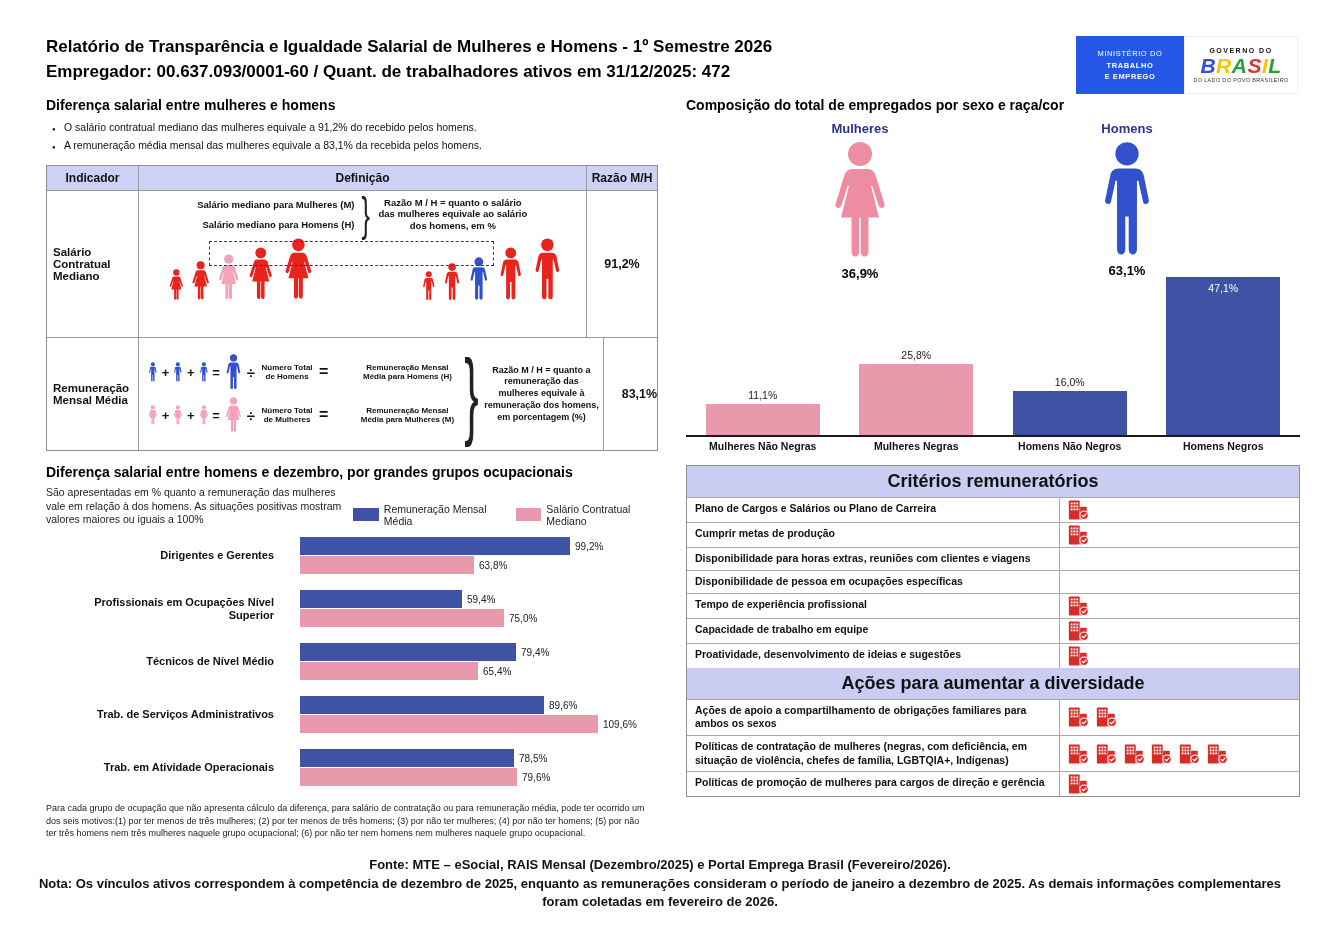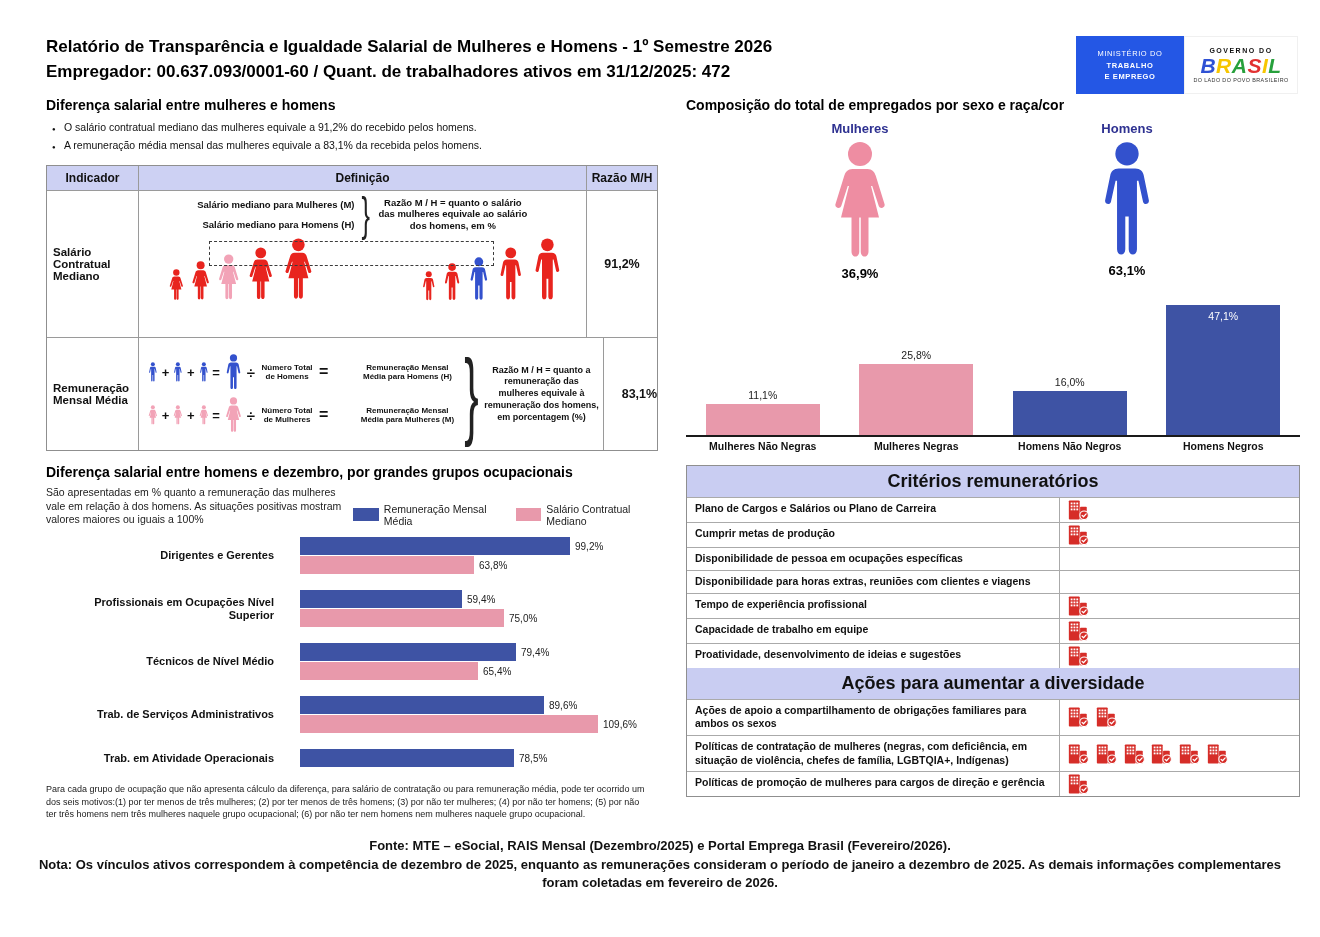--- a/index.html
+++ b/index.html
@@ -364,20 +364,24 @@
                 </div>
               </div>
             </div>
             <div class="occ-row">
               <div class="occ-label">Trab. em Atividade Operacionais</div>
               <div class="occ-bars">
                 <div class="occ-line">
                   <div class="occ-bar blue" style="width: 214px;"></div>
                   <span class="occ-val">78,5%</span>
                 </div>
+                <div class="occ-line">
+                  <div class="occ-bar pink" style="width: 217px;"></div>
+                  <span class="occ-val">79,6%</span>
+                </div>
               </div>
             </div>
           </div>
         <div class="occ-footnote">Para cada grupo de ocupação que não apresenta cálculo da diferença, para salário de contratação ou para remuneração média, pode ter ocorrido um dos seis motivos:(1) por ter menos de três mulheres; (2) por ter menos de três homens; (3) por não ter mulheres; (4) por não ter homens; (5) por não ter três homens nem três mulheres naquele grupo ocupacional; (6) por não ter nem homens nem mulheres naquele grupo ocupacional.</div>
       </div>
     </div>
 
     <div class="col-right">
       <h3 class="sec">Composição do total de empregados por sexo e raça/cor</h3>
 
@@ -412,21 +416,21 @@
             </div>
           </div>
           <div class="comp-slot">
             <div class="comp-cell">
               <div class="comp-val">16,0%</div>
               <div class="comp-bar" style="height: 44px; background: rgb(62, 83, 164);"></div>
             </div>
           </div>
           <div class="comp-slot">
             <div class="comp-cell">
-              <div class="comp-bar" style="height: 130px; background: rgb(62, 83, 164);">
+              <div class="comp-bar" style="height: 158px; background: rgb(62, 83, 164);">
                 <div class="comp-val-in">47,1%</div>
               </div>
             </div>
           </div>
         </div>
       <div id="comp-cats">
           <div class="comp-cat">Mulheres Não Negras</div>
           <div class="comp-cat">Mulheres Negras</div>
           <div class="comp-cat">Homens Não Negros</div>
           <div class="comp-cat">Homens Negros</div>
@@ -445,25 +449,25 @@
             </div>
             <div class="crit-row">
               <div class="crit-label">Cumprir metas de produção</div>
               <div class="crit-icons">
                 <svg viewBox="0 0 26 24" height="20" width="21.7" fill="#d62d28">
                   <use href="#sym-building"></use>
                 </svg>
               </div>
             </div>
             <div class="crit-row">
+              <div class="crit-label">Disponibilidade para horas extras, reuniões com clientes e viagens</div>
+              <div class="crit-icons"></div>
+            </div>
+            <div class="crit-row">
               <div class="crit-label">Disponibilidade de pessoa em ocupações específicas</div>
-              <div class="crit-icons"></div>
-            </div>
-            <div class="crit-row">
-              <div class="crit-label">Disponibilidade para horas extras, reuniões com clientes e viagens</div>
               <div class="crit-icons"></div>
             </div>
             <div class="crit-row">
               <div class="crit-label">Tempo de experiência profissional</div>
               <div class="crit-icons">
                 <svg viewBox="0 0 26 24" height="20" width="21.7" fill="#d62d28">
                   <use href="#sym-building"></use>
                 </svg>
               </div>
             </div>

